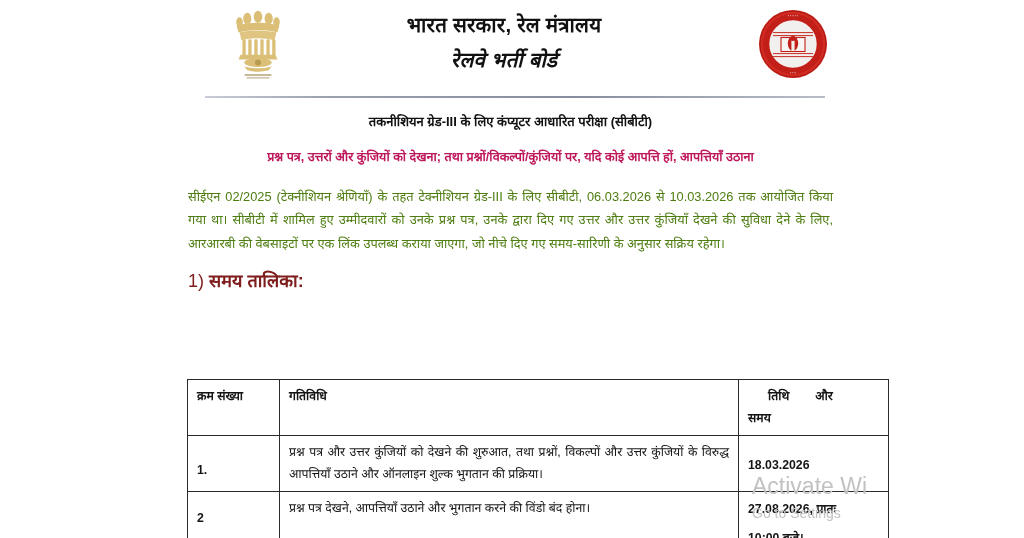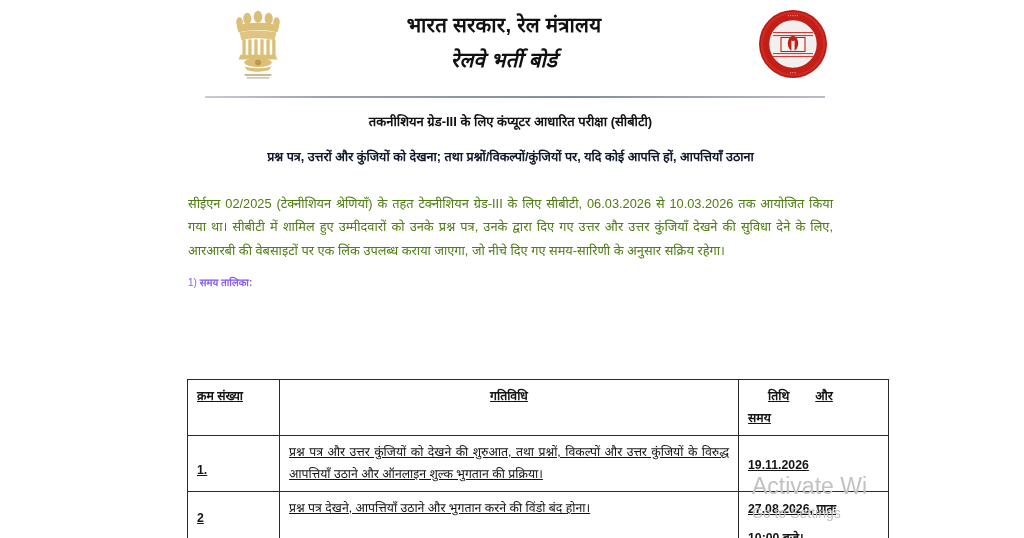--- a/index.html
+++ b/index.html
@@ -102,36 +102,36 @@
     text-align: center;
     font-size: 13px;
     font-weight: 700;
     color: #111;
     margin-bottom: 18px;
   }
   .subhead2 {
     text-align: center;
     font-size: 12.6px;
     font-weight: 700;
-    color: #0f172a;
-    margin-bottom: 27px;
+    color: #be185d;
+    margin-bottom: 20px;
   }
 
   .para {
     text-align: justify;
     font-size: 12.8px;
     line-height: 1.82;
     color: #4d7c0f;
     margin-bottom: 13px;
   }
 
   .list-item {
-    font-size: 10px;
-    font-weight: 700;
-    color: #8b5cf6;
+    font-size: 18px;
+    font-weight: 700;
+    color: #7f1d1d;
     margin-top: 12px;
     margin-bottom: 5px;
   }
   .list-item .num { font-weight: 400; }
 
   
   .schedule-table {
     position: absolute;
     left: 187px;
     top: 379px;
@@ -140,31 +140,30 @@
     table-layout: fixed;
   }
   .schedule-table th,
   .schedule-table td {
     border: 1.3px solid #2b2b2b;
     padding: 6px 9px;
     vertical-align: top;
     font-size: 12.3px;
     line-height: 1.75;
     color: #151515;
-    text-decoration: underline;
   }
   .schedule-table th {
     font-weight: 700;
     text-align: left;
   }
   .col-sn { width: 73px; }
   .col-act { width: 440px; }
   .col-date { width: 131px; }
 
-  th.col-act { text-align: center; }
+  th.col-act { }
   .th-date-inner { display: block; }
   .th-date-inner .w1 { margin-right: 26px; padding-left: 20px; }
 
   td.sn { font-weight: 600; padding-top: 24px; }
   td.sn.r2 { padding-top: 16px; }
   td.act { text-align: justify; }
   td.date { font-weight: 700; padding-top: 19px; }
   td.date.r2 { padding-top: 7px; }
   .date-l2 { display: block; margin-top: 7px; }
 
@@ -282,21 +281,21 @@
           </span>
           <span class="th-date-inner">समय</span>
         </th>
       </tr>
     </thead>
     <tbody>
       <tr>
         <td class="sn">1.</td>
         <td class="act">प्रश्न पत्र और उत्तर कुंजियों को देखने की शुरुआत, तथा प्रश्नों, विकल्पों और उत्तर कुंजियों के विरुद्ध आपत्तियाँ उठाने और ऑनलाइन शुल्क भुगतान की प्रक्रिया।</td>
         <td class="date">
-          <span>19.11.2026</span>
+          <span>18.03.2026</span>
         </td>
       </tr>
       <tr>
         <td class="sn r2">2</td>
         <td class="act">प्रश्न पत्र देखने, आपत्तियाँ उठाने और भुगतान करने की विंडो बंद होना।</td>
         <td class="date r2">
           <span>27.08.2026, प्रातः</span>
           <span class="date-l2">10:00 बजे।</span>
         </td>
       </tr>

